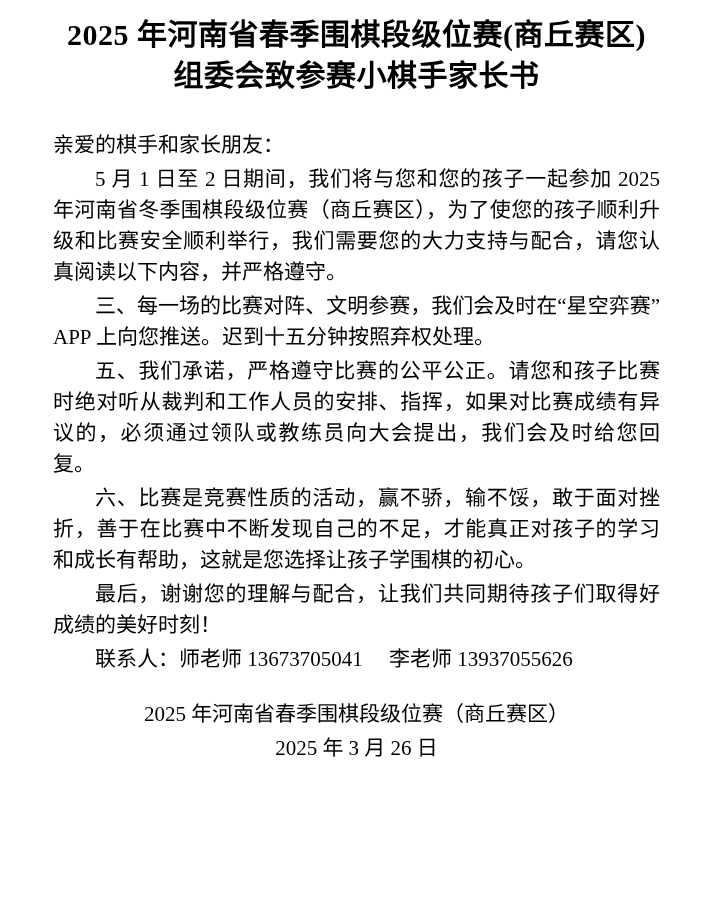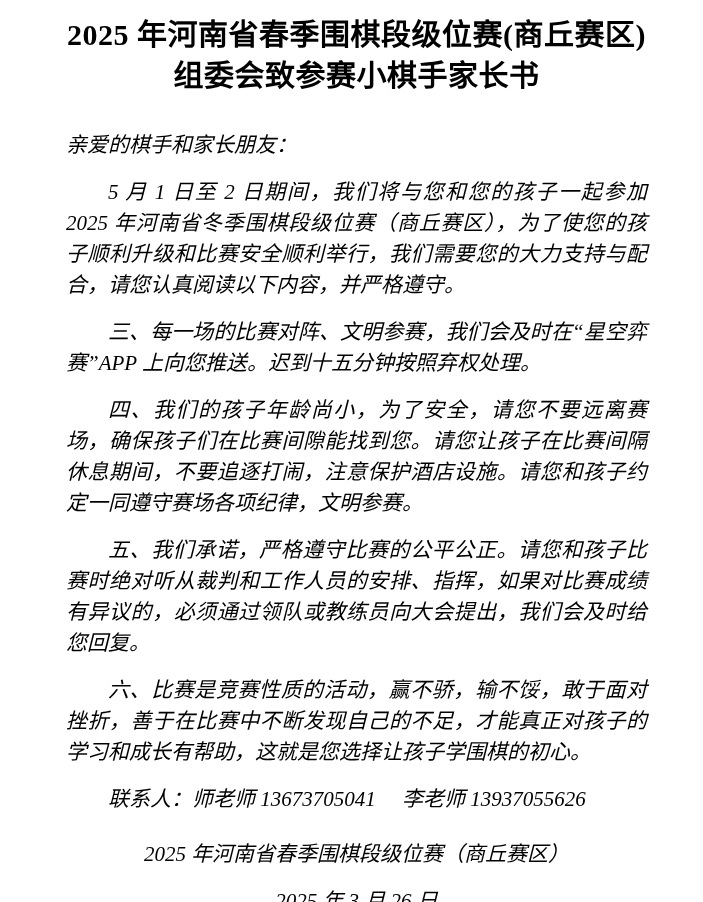--- a/index.html
+++ b/index.html
@@ -32,23 +32,22 @@
   .title-line {
     display: block;
   }
   .letter-body {
     margin-top: 34px;
     font-size: 21px;
     line-height: 31px;
     text-align: justify;
   }
   .letter-body p {
-    margin: 16px;
+    margin: 3px;
     padding: 0;
-    font-style: italic;
   }
   .indent {
     text-indent: 2em;
   }
   .closing {
     margin-top: 24px;
     text-align: center;
   }
   .signature-line {
     padding-right: 28px;
@@ -65,23 +64,23 @@
     <h1 class="title">
       <span class="title-line">2025 年河南省春季围棋段级位赛(商丘赛区)</span>
       <span class="title-line">组委会致参赛小棋手家长书</span>
     </h1>
   </header>
 
   <main class="letter-body">
     <p>亲爱的棋手和家长朋友：</p>
     <p class="indent">5 月 1 日至 2 日期间，我们将与您和您的孩子一起参加 2025 年河南省冬季围棋段级位赛（商丘赛区），为了使您的孩子顺利升级和比赛安全顺利举行，我们需要您的大力支持与配合，请您认真阅读以下内容，并严格遵守。</p>
     <p class="indent">三、每一场的比赛对阵、文明参赛，我们会及时在“星空弈赛”APP 上向您推送。迟到十五分钟按照弃权处理。</p>
-    <p class="indent">四、我们的孩子年龄尚小，为了安全，请您不要远离赛场，确保孩子们在比赛间隙能找到您。请您让孩子在比赛间隔休息期间，不要追逐打闹，注意保护酒店设施。请您和孩子约定一同遵守赛场各项纪律，文明参赛。</p>
     <p class="indent">五、我们承诺，严格遵守比赛的公平公正。请您和孩子比赛时绝对听从裁判和工作人员的安排、指挥，如果对比赛成绩有异议的，必须通过领队或教练员向大会提出，我们会及时给您回复。</p>
     <p class="indent">六、比赛是竞赛性质的活动，赢不骄，输不馁，敢于面对挫折，善于在比赛中不断发现自己的不足，才能真正对孩子的学习和成长有帮助，这就是您选择让孩子学围棋的初心。</p>
+    <p class="indent">最后，谢谢您的理解与配合，让我们共同期待孩子们取得好成绩的美好时刻！</p>
     <p class="indent">联系人：师老师 13673705041　 李老师 13937055626</p>
 
     <div class="closing">
       <p class="signature-line">2025 年河南省春季围棋段级位赛（商丘赛区）</p>
       <p class="date-line">2025 年 3 月 26 日</p>
     </div>
   </main>
 </div>
 
 </body></html>

